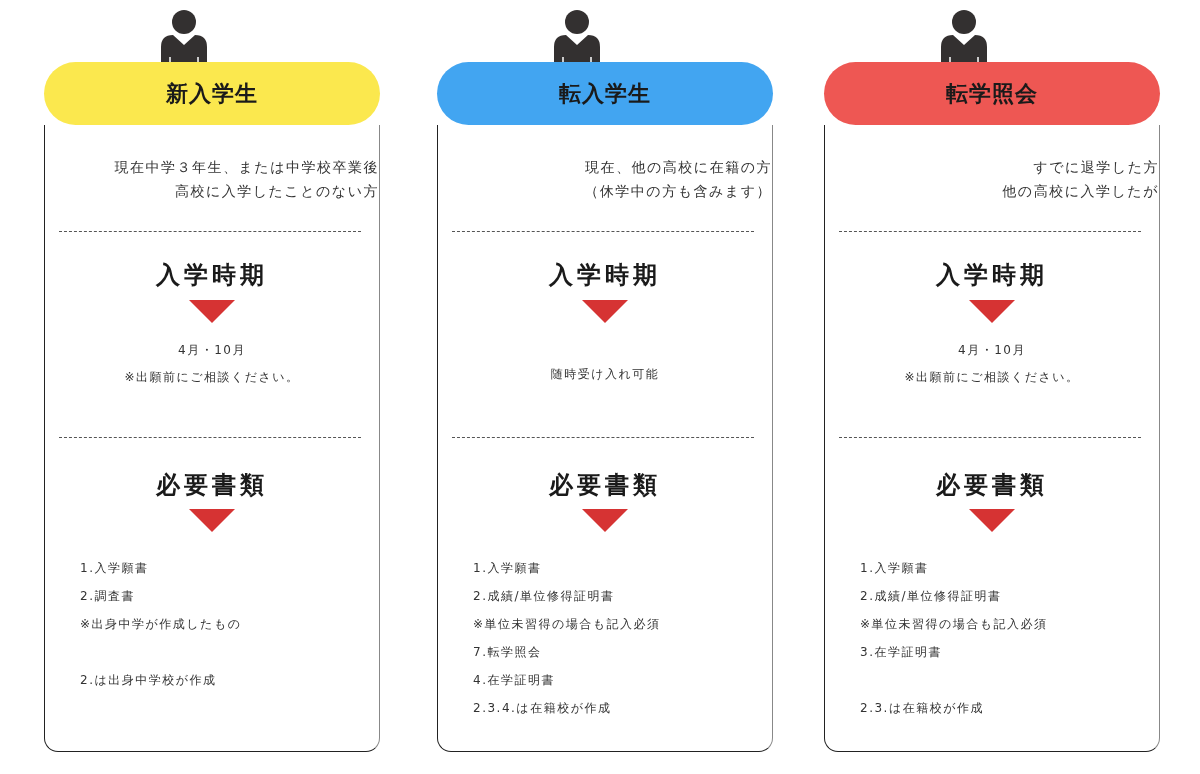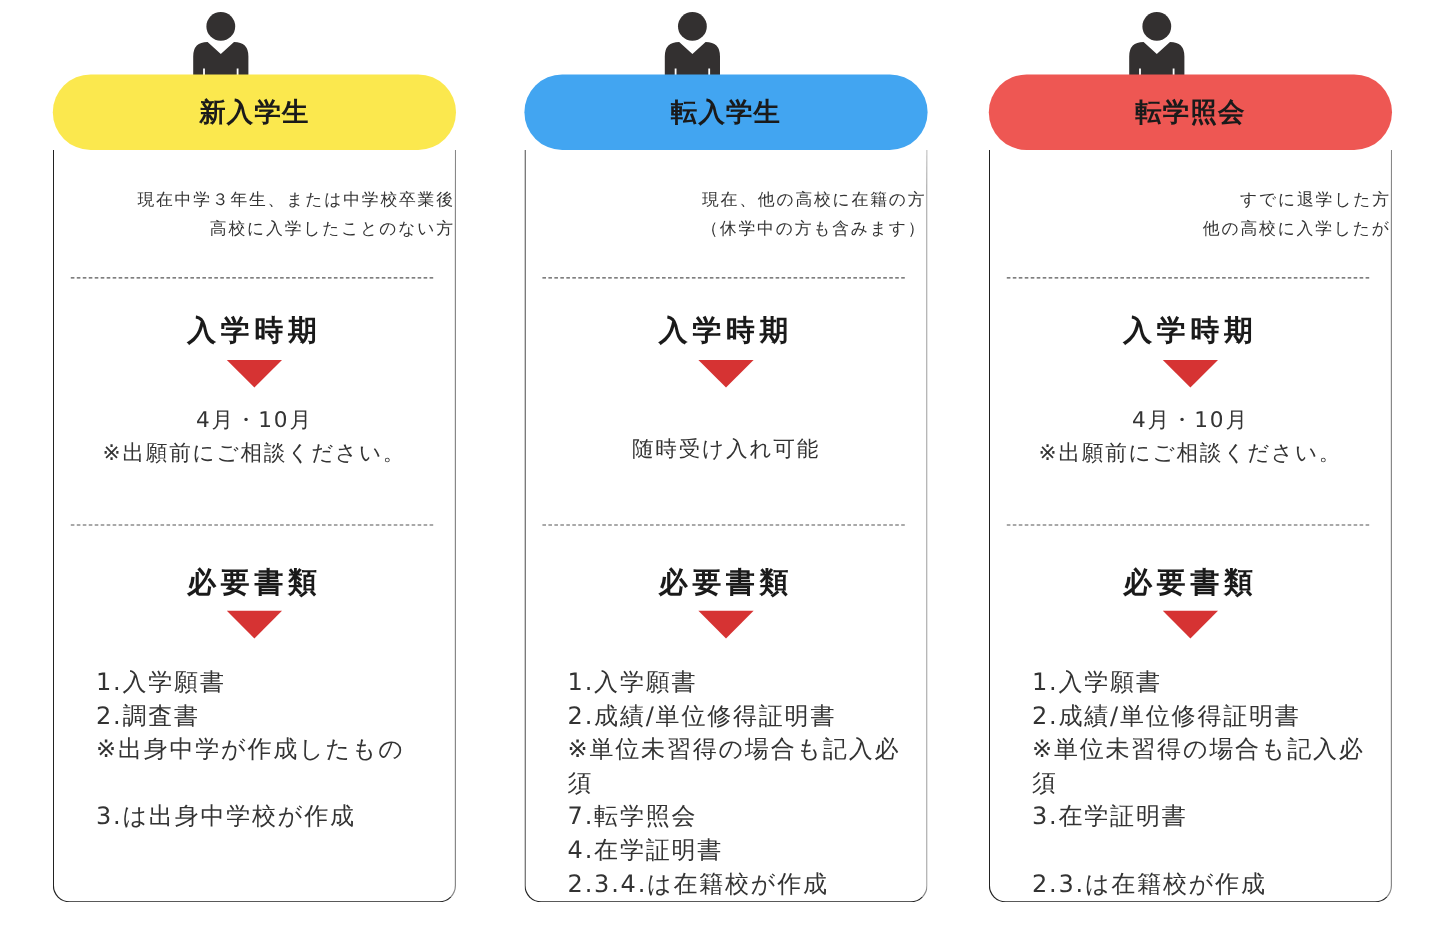--- a/index.html
+++ b/index.html
@@ -44,27 +44,27 @@
     .tri {
       position: absolute; left: 50%; transform: translateX(-50%);
       width: 0; height: 0; border-left: 23px solid transparent; border-right: 23px solid transparent;
       border-top: 23px solid #d63333;
     }
     .tri.a1 { top: 175px; }
     .tri.a2 { top: 384px; }
 
     .period {
       position: absolute; top: 212px; left: 0; right: 0; text-align: center;
-      font-size: 18px; line-height: 27px; letter-spacing: 1.5px; color: #333;
+      font-size: 12px; line-height: 27px; letter-spacing: 1.5px; color: #333;
     }
     .period.single { top: 236px; }
 
     .docs {
       position: absolute; top: 429px; left: 35px; right: 10px;
-      font-size: 20px; line-height: 28px; letter-spacing: 1.5px; color: #333;
+      font-size: 12px; line-height: 28px; letter-spacing: 1.5px; color: #333;
     }
     .docs .blank { height: 28px; }
   </style>
 </head>
 <body>
 
 <div class="column c0">
   <svg class="person-icon" viewBox="0 0 54 62">
     <circle cx="27" cy="15" r="12" fill="#333030"></circle>
     <path d="M4 62 V40 Q4 28 16 28 L27 38 L38 28 Q50 28 50 40 V62 Z" fill="#333030"></path>
@@ -85,21 +85,21 @@
       <div>※出願前にご相談ください。</div>
     </div>
     <div class="divider d2"></div>
     <div class="sec-title t2">必要書類</div>
     <div class="tri a2"></div>
     <div class="docs">
       <div>1.入学願書</div>
       <div>2.調査書</div>
       <div>※出身中学が作成したもの</div>
       <div class="blank"></div>
-      <div>3.は出身中学校が作成</div>
+      <div>2.は出身中学校が作成</div>
     </div>
   </div>
 </div>
 
 <div class="column c1">
   <svg class="person-icon" viewBox="0 0 54 62">
     <circle cx="27" cy="15" r="12" fill="#333030"></circle>
     <path d="M4 62 V40 Q4 28 16 28 L27 38 L38 28 Q50 28 50 40 V62 Z" fill="#333030"></path>
     <line x1="13" y1="50" x2="13" y2="62" stroke="#fff" stroke-width="1.5"></line>
     <line x1="41" y1="50" x2="41" y2="62" stroke="#fff" stroke-width="1.5"></line>

